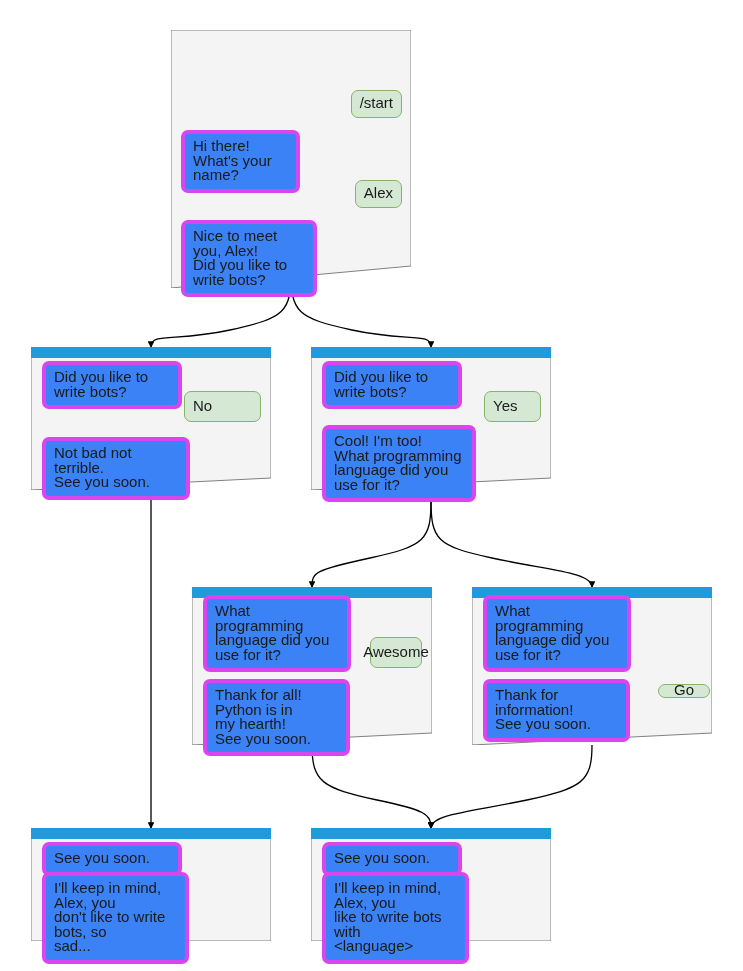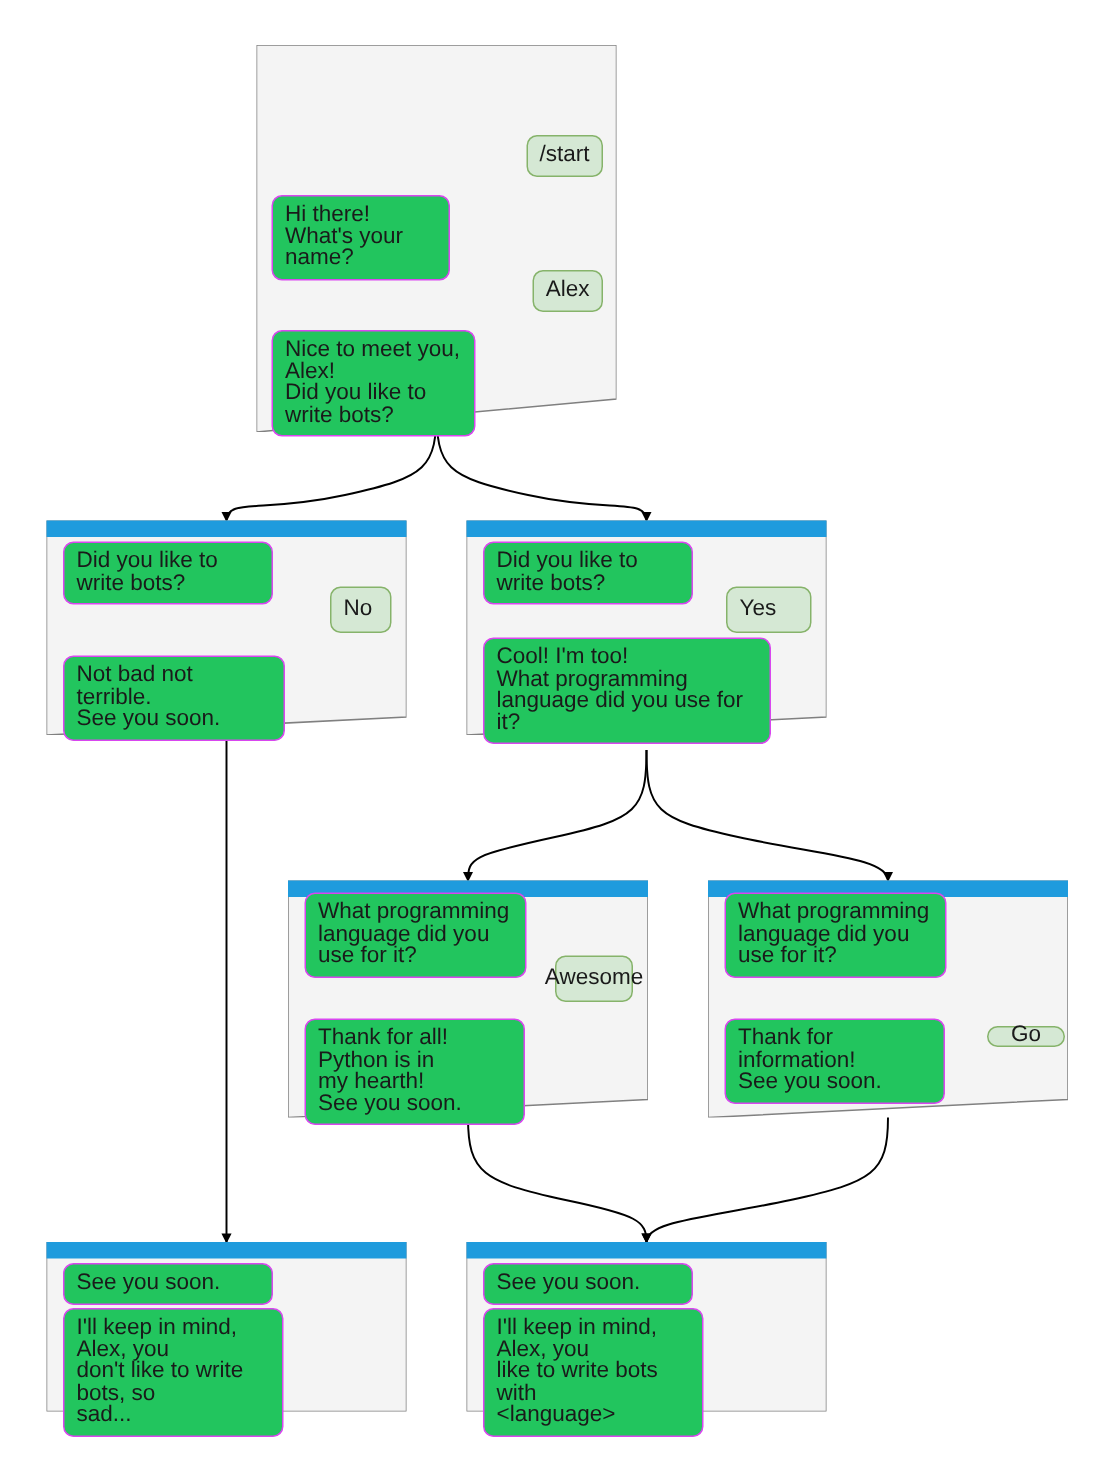--- a/index.html
+++ b/index.html
@@ -95,22 +95,22 @@
     position: absolute;
     box-sizing: border-box;
     border-radius: 7px;
     font-size: 15px;
     line-height: 14.5px;
     color: #1a1a1a;
     padding: 5px 8px 6px 8px;
     white-space: pre-line;
   }
   .bubble.bot {
-    background: #22c55e;
-    border: 1px solid #d946ef;
+    background: #3b82f6;
+    border: 4px solid #d946ef;
   }
   .bubble.user {
     background: #d5e8d4;
     border: 1px solid #86b36a;
   }
 </style>
 </head>
 <body>
 
 <div id="canvas">
@@ -151,35 +151,35 @@
     </div>
   </div>
 
   <div class="node" style="left:31px; top:347px; width:240px; height:143px;">
     <svg class="node-shape" viewBox="0 0 240 143" preserveAspectRatio="none">
       <path d="M 0 0 L 240 0 L 240 131 L 0 143 Z" fill="#f4f4f4" stroke="#808080" stroke-width="1"></path>
     </svg>
     <div class="node-content">
       <div class="bar-header"></div>
       <div class="bubble bot" style="left:11px; top:14px; width:140px;">Did you like to write bots?</div>
-      <div class="bubble user" style="right:10px; top:44px; width:41px; height:31px; display:flex; align-items:center;">No</div>
+      <div class="bubble user" style="right:10px; top:44px; width:77px; height:31px; display:flex; align-items:center;">No</div>
       <div class="bubble bot" style="left:11px; top:90px; width:148px;">Not bad not terrible.
 See you soon.</div>
     </div>
   </div>
 
   <div class="node" style="left:311px; top:347px; width:240px; height:143px;">
     <svg class="node-shape" viewBox="0 0 240 143" preserveAspectRatio="none">
       <path d="M 0 0 L 240 0 L 240 131 L 0 143 Z" fill="#f4f4f4" stroke="#808080" stroke-width="1"></path>
     </svg>
     <div class="node-content">
       <div class="bar-header"></div>
       <div class="bubble bot" style="left:11px; top:14px; width:140px;">Did you like to write bots?</div>
       <div class="bubble user" style="right:10px; top:44px; width:57px; height:31px; display:flex; align-items:center;">Yes</div>
-      <div class="bubble bot" style="left:11px; top:78px; width:192px;">Cool! I'm too!
+      <div class="bubble bot" style="left:11px; top:78px; width:154px;">Cool! I'm too!
 What programming
 language did you use for it?</div>
     </div>
   </div>
 
   <div class="node" style="left:192px; top:587px; width:240px; height:158px;">
     <svg class="node-shape" viewBox="0 0 240 158" preserveAspectRatio="none">
       <path d="M 0 0 L 240 0 L 240 146 L 0 158 Z" fill="#f4f4f4" stroke="#808080" stroke-width="1"></path>
     </svg>
     <div class="node-content">

